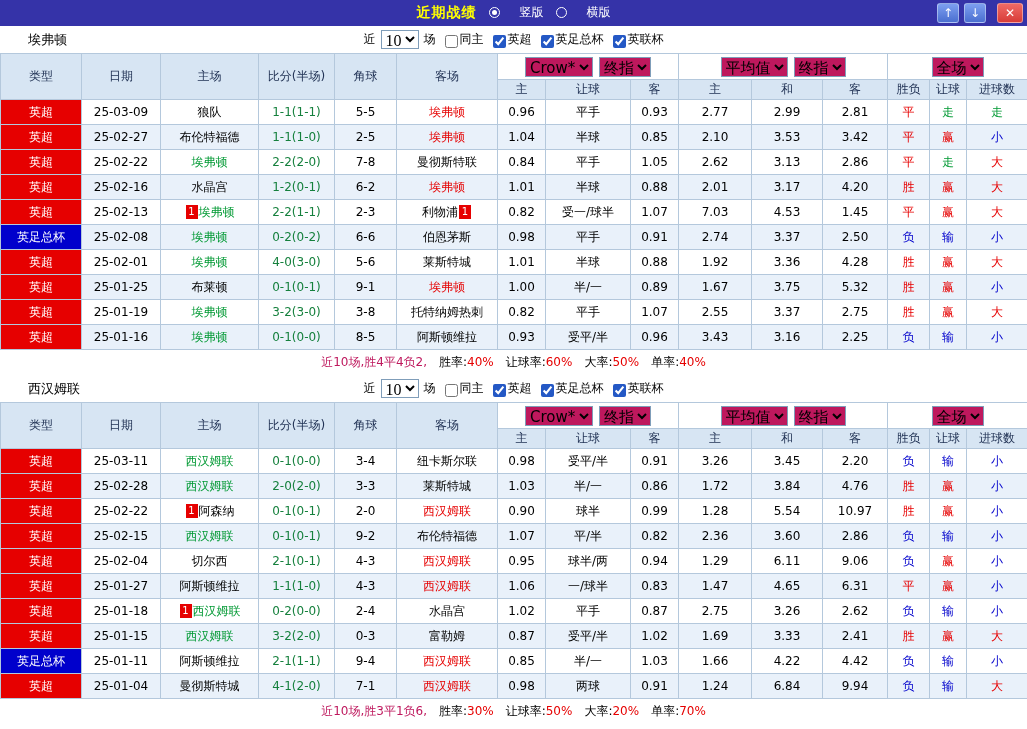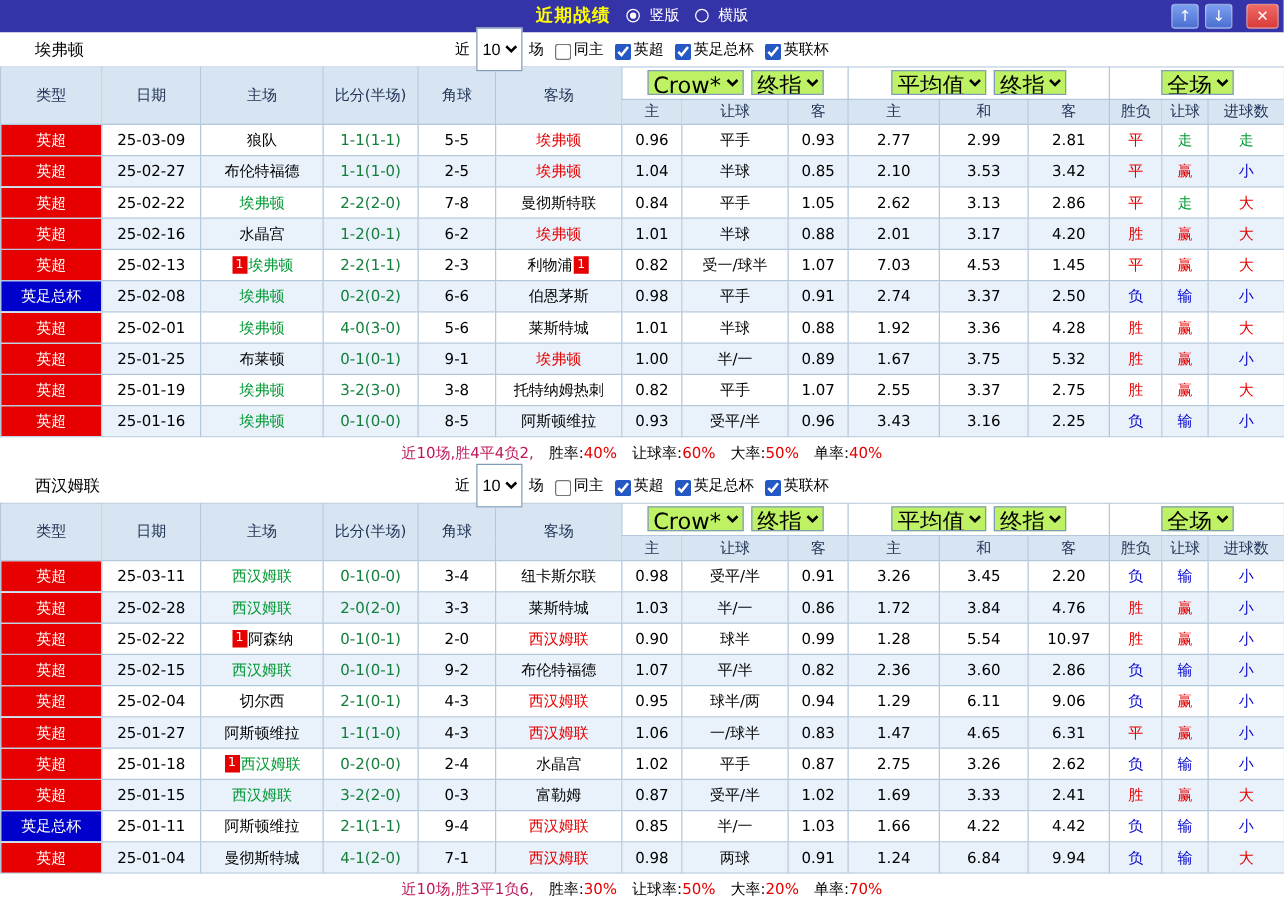--- a/index.html
+++ b/index.html
@@ -10,52 +10,52 @@
     font-size:12px;
     color:#000;
   }
   
   .topbar {
     height:26px; background:#3533a8; display:flex; align-items:center;
     position:relative; color:#fff;
   }
   .topbar-center { flex:1; display:flex; justify-content:center; align-items:flex-start; gap:12px; }
   .title { color:#ffff00; font-weight:bold; font-size:14px; letter-spacing:1px; }
-  .radio-opt { display:inline-flex; align-items:center; gap:8px; cursor:pointer; font-size:12px; }
+  .radio-opt { display:inline-flex; align-items:center; gap:20px; cursor:pointer; font-size:12px; }
   .radio-circle {
     width:11px; height:11px; border:1px solid #fff; border-radius:50%;
     display:inline-flex; align-items:center; justify-content:center; background:transparent;
   }
   .radio-circle.sel::after { content:""; width:5px; height:5px; border-radius:50%; background:#fff; }
   .win-btns { position:absolute; right:4px; top:3px; display:flex; gap:5px; }
   .wbtn {
     width:22px; height:20px; border:1px solid rgba(255,255,255,.4); border-radius:3px;
     color:#fff; font-size:12px; line-height:1; cursor:pointer; padding:0;
     font-family:inherit;
   }
   .wbtn.blue { background:linear-gradient(#7d9ff0,#4a6fd0); }
   .wbtn.close { background:linear-gradient(#ef6a66,#d83c38); width:26px; font-weight:bold; margin-left:6px; }
   
   .section-header { height:27px; display:flex; align-items:center; position:relative; background:#fff; }
   .team-name { position:absolute; left:28px; font-size:13px; color:#000; }
   .filters { margin:0 auto; display:flex; align-items:center; gap:5px; }
-  .filters select { height:35px; font-size:13px; border:1px solid #7f9db9; background:#fff; font-family:Liberation Sans, sans-serif; }
+  .filters select { height:19px; font-size:16px; border:1px solid #7f9db9; background:#fff; font-family:Liberation Serif, serif; }
   .f-check { display:inline-flex; align-items:flex-end; gap:2px; cursor:pointer; margin-left:4px; }
   input[type=checkbox] { width:13px; height:13px; accent-color:#2458c5; }
   
   table { border-collapse:collapse; table-layout:fixed; width:1027px; }
   th,td {
     border:1px solid #b4c8dc; text-align:center; overflow:hidden; white-space:nowrap;
     font-weight:normal;
   }
   thead th { background:#d7e5f3; color:#223355; }
   thead .hdr-top th { height:26px; }
   thead .hdr-sub th { height:20px; }
   thead th.dd-cell { background:#fff; }
-  .dd-cell select { height:20px; font-size:18px; border:1px solid #7f9db9; background:#bef264; margin:0 3px; font-family:inherit; }
+  .dd-cell select { height:20px; font-size:15px; border:1px solid #7f9db9; background:#be185d; margin:0 3px; font-family:inherit; }
   tbody td { height:25px; background:#fff; }
   tr.alt td { background:#e9f1fa; }
   td.c-type.red { background:#e60000 !important; color:#fff; }
   td.c-type.blue { background:#0000cc !important; color:#fff; }
   .t-green { color:#009933; }
   .t-red { color:#e60000; }
   .t-blue { color:#0000cc; }
   .t-black { color:#000;margin-top:36px; }
   td.c-score { color:#15803d; }
   .badge1 {

